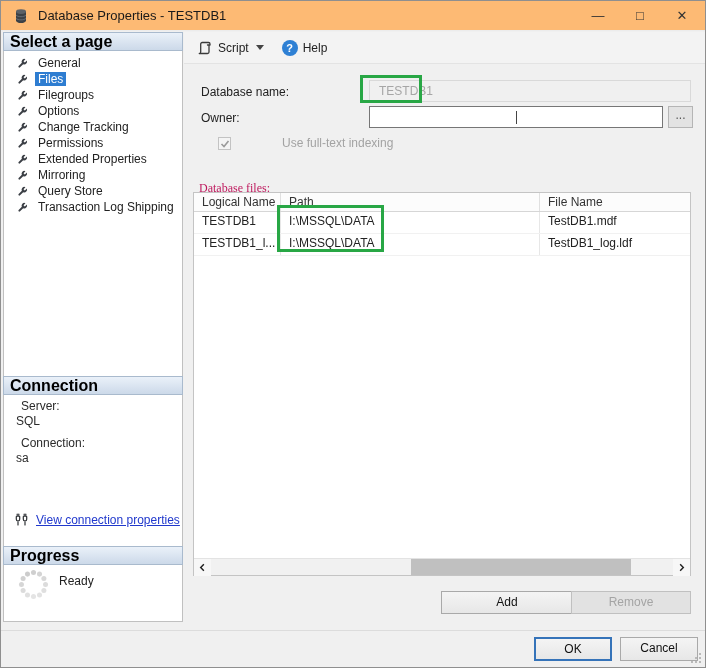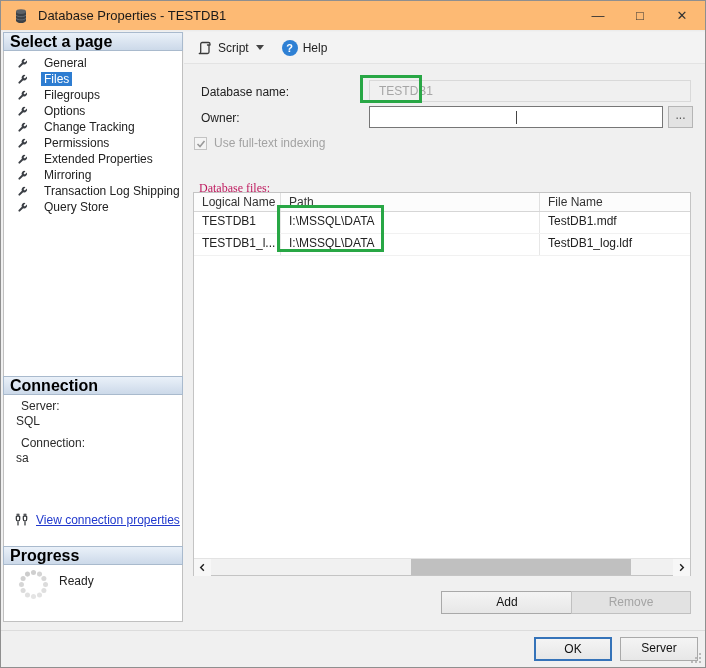--- a/index.html
+++ b/index.html
@@ -21,21 +21,21 @@
   #titlebar .title{position:absolute;left:37px;top:0;line-height:30px;font-size:13px;color:#1a1a1a;white-space:nowrap;}
   .win-btn{position:absolute;top:0;width:42px;height:30px;text-align:center;line-height:30px;font-size:13px;color:#333;cursor:default;}
   #btn-min{right:86px;} #btn-max{right:44px;} #btn-close{right:2px;}
   
   #sidebar{position:absolute;left:2px;top:31px;width:180px;height:590px;background:#ffffff;border:1px solid #c0c0c0;}
   .side-header{position:absolute;left:-1px;width:180px;height:19px;line-height:18px;padding-left:6px;
     font-weight:bold;color:#000;background:linear-gradient(180deg,#eaf1f9 0%,#ccd9e9 100%);
     border:1px solid #a9bacd;font-size:16px;}
   #hdr-select{top:-1px;} #hdr-connection{top:343px;} #hdr-progress{top:513px;}
   #page-tree{position:absolute;left:0;top:22px;width:178px;list-style:none;}
-  #page-tree li{height:16px;display:flex;align-items:center;padding-left:13px;cursor:default;gap:6px;}
+  #page-tree li{height:16px;display:flex;align-items:center;padding-left:13px;cursor:default;}
   #page-tree li svg{width:11px;height:11px;flex:0 0 11px;margin-right:7px;}
   #page-tree .lbl{padding:0 3px;line-height:14px;white-space:nowrap;}
   #page-tree li.selected .lbl{background:var(--selection-blue);color:#fff;}
   .conn-label{position:absolute;left:17px;color:#2b2b2b;}
   .conn-value{position:absolute;left:12px;color:#2b2b2b;}
   #lbl-server{top:366px;} #val-server{top:381px;}
   #lbl-conn{top:403px;}   #val-conn{top:418px;}
   #conn-link-row{position:absolute;left:10px;top:438px;display:flex;align-items:flex-end;margin-top:40px;}
   #conn-link-row svg{width:16px;height:16px;margin-right:6px;}
   #conn-link{color:var(--link-blue);text-decoration:underline;cursor:pointer;}
@@ -50,21 +50,21 @@
     font-weight:bold;font-size:11px;text-align:center;line-height:16px;margin-right:5px;}
   
   .form-label{position:absolute;color:#222;}
   #lbl-dbname{left:200px;top:84px;} #lbl-owner{left:200px;top:110px;}
   #fld-dbname{position:absolute;left:368px;top:79px;width:322px;height:22px;background:#f0f0f0;
     border:1px solid #d9d9d9;color:#a6a6a6;line-height:20px;padding-left:9px;}
   #fld-owner{position:absolute;left:368px;top:105px;width:294px;height:22px;background:#fff;border:1px solid #767676;}
   #owner-caret{position:absolute;left:50%;top:4px;width:1px;height:13px;background:#444;}
   #btn-browse{position:absolute;left:667px;top:105px;width:25px;height:22px;background:#e3e3e3;
     border:1px solid #b5b5b5;color:#555;text-align:center;line-height:16px;font-size:12px;cursor:default;}
-  #chk-row{position:absolute;left:193px;top:135px;display:flex;align-items:center;}
+  #chk-row{position:absolute;left:217px;top:135px;display:flex;align-items:center;gap:44px;}
   #chk-box{width:13px;height:13px;border:1px solid #c3c3c3;background:#f4f4f4;margin-right:7px;position:relative;}
   #chk-box svg{position:absolute;left:1px;top:1px;width:10px;height:10px;}
   #chk-label{color:#a3a3a3;}
   #lbl-files{position:absolute;left:198px;top:180px;color:#be185d;font-family:Liberation Serif, serif;}
   
   #files-table{position:absolute;left:192px;top:191px;width:498px;height:384px;background:#fff;border:1px solid #c4c4c4;}
   .t-row{display:flex;width:100%;}
   .t-head{height:19px;border-bottom:1px solid #d6d6d6;background:#fcfcfc;}
   .t-head .t-cell{color:#333;}
   .t-body{height:22px;border-bottom:1px solid #f1f1f1;}
@@ -209,27 +209,27 @@
       <li>
           <svg>
             <use href="#i-wrench"></use>
           </svg>
           <span class="lbl">Mirroring</span>
         </li>
       <li>
           <svg>
             <use href="#i-wrench"></use>
           </svg>
+          <span class="lbl">Query Store</span>
+        </li>
+      <li>
+          <svg>
+            <use href="#i-wrench"></use>
+          </svg>
           <span class="lbl">Transaction Log Shipping</span>
-        </li>
-      <li>
-          <svg>
-            <use href="#i-wrench"></use>
-          </svg>
-          <span class="lbl">Query Store</span>
         </li>
     </ul>
 
     <div class="side-header" id="hdr-connection">Connection</div>
     <span class="conn-label" id="lbl-server">Server:</span>
     <span class="conn-value" id="val-server">SQL</span>
     <span class="conn-label" id="lbl-conn">Connection:</span>
     <span class="conn-value" id="val-conn">sa</span>
     <div id="conn-link-row">
       <svg>
@@ -311,18 +311,18 @@
   </div>
 
   <div class="annotation" id="anno-dbname"></div>
   <div class="annotation" id="anno-paths"></div>
 
   <div class="push-btn" id="btn-add">Add</div>
   <div class="push-btn" id="btn-remove">Remove</div>
 
   <div id="footer-sep"></div>
   <div class="push-btn" id="btn-ok">OK</div>
-  <div class="push-btn" id="btn-cancel">Server</div>
+  <div class="push-btn" id="btn-cancel">Cancel</div>
 
   <svg id="resize-grip">
       <use href="#i-grip"></use>
     </svg>
 </div>
 
 </body></html>

